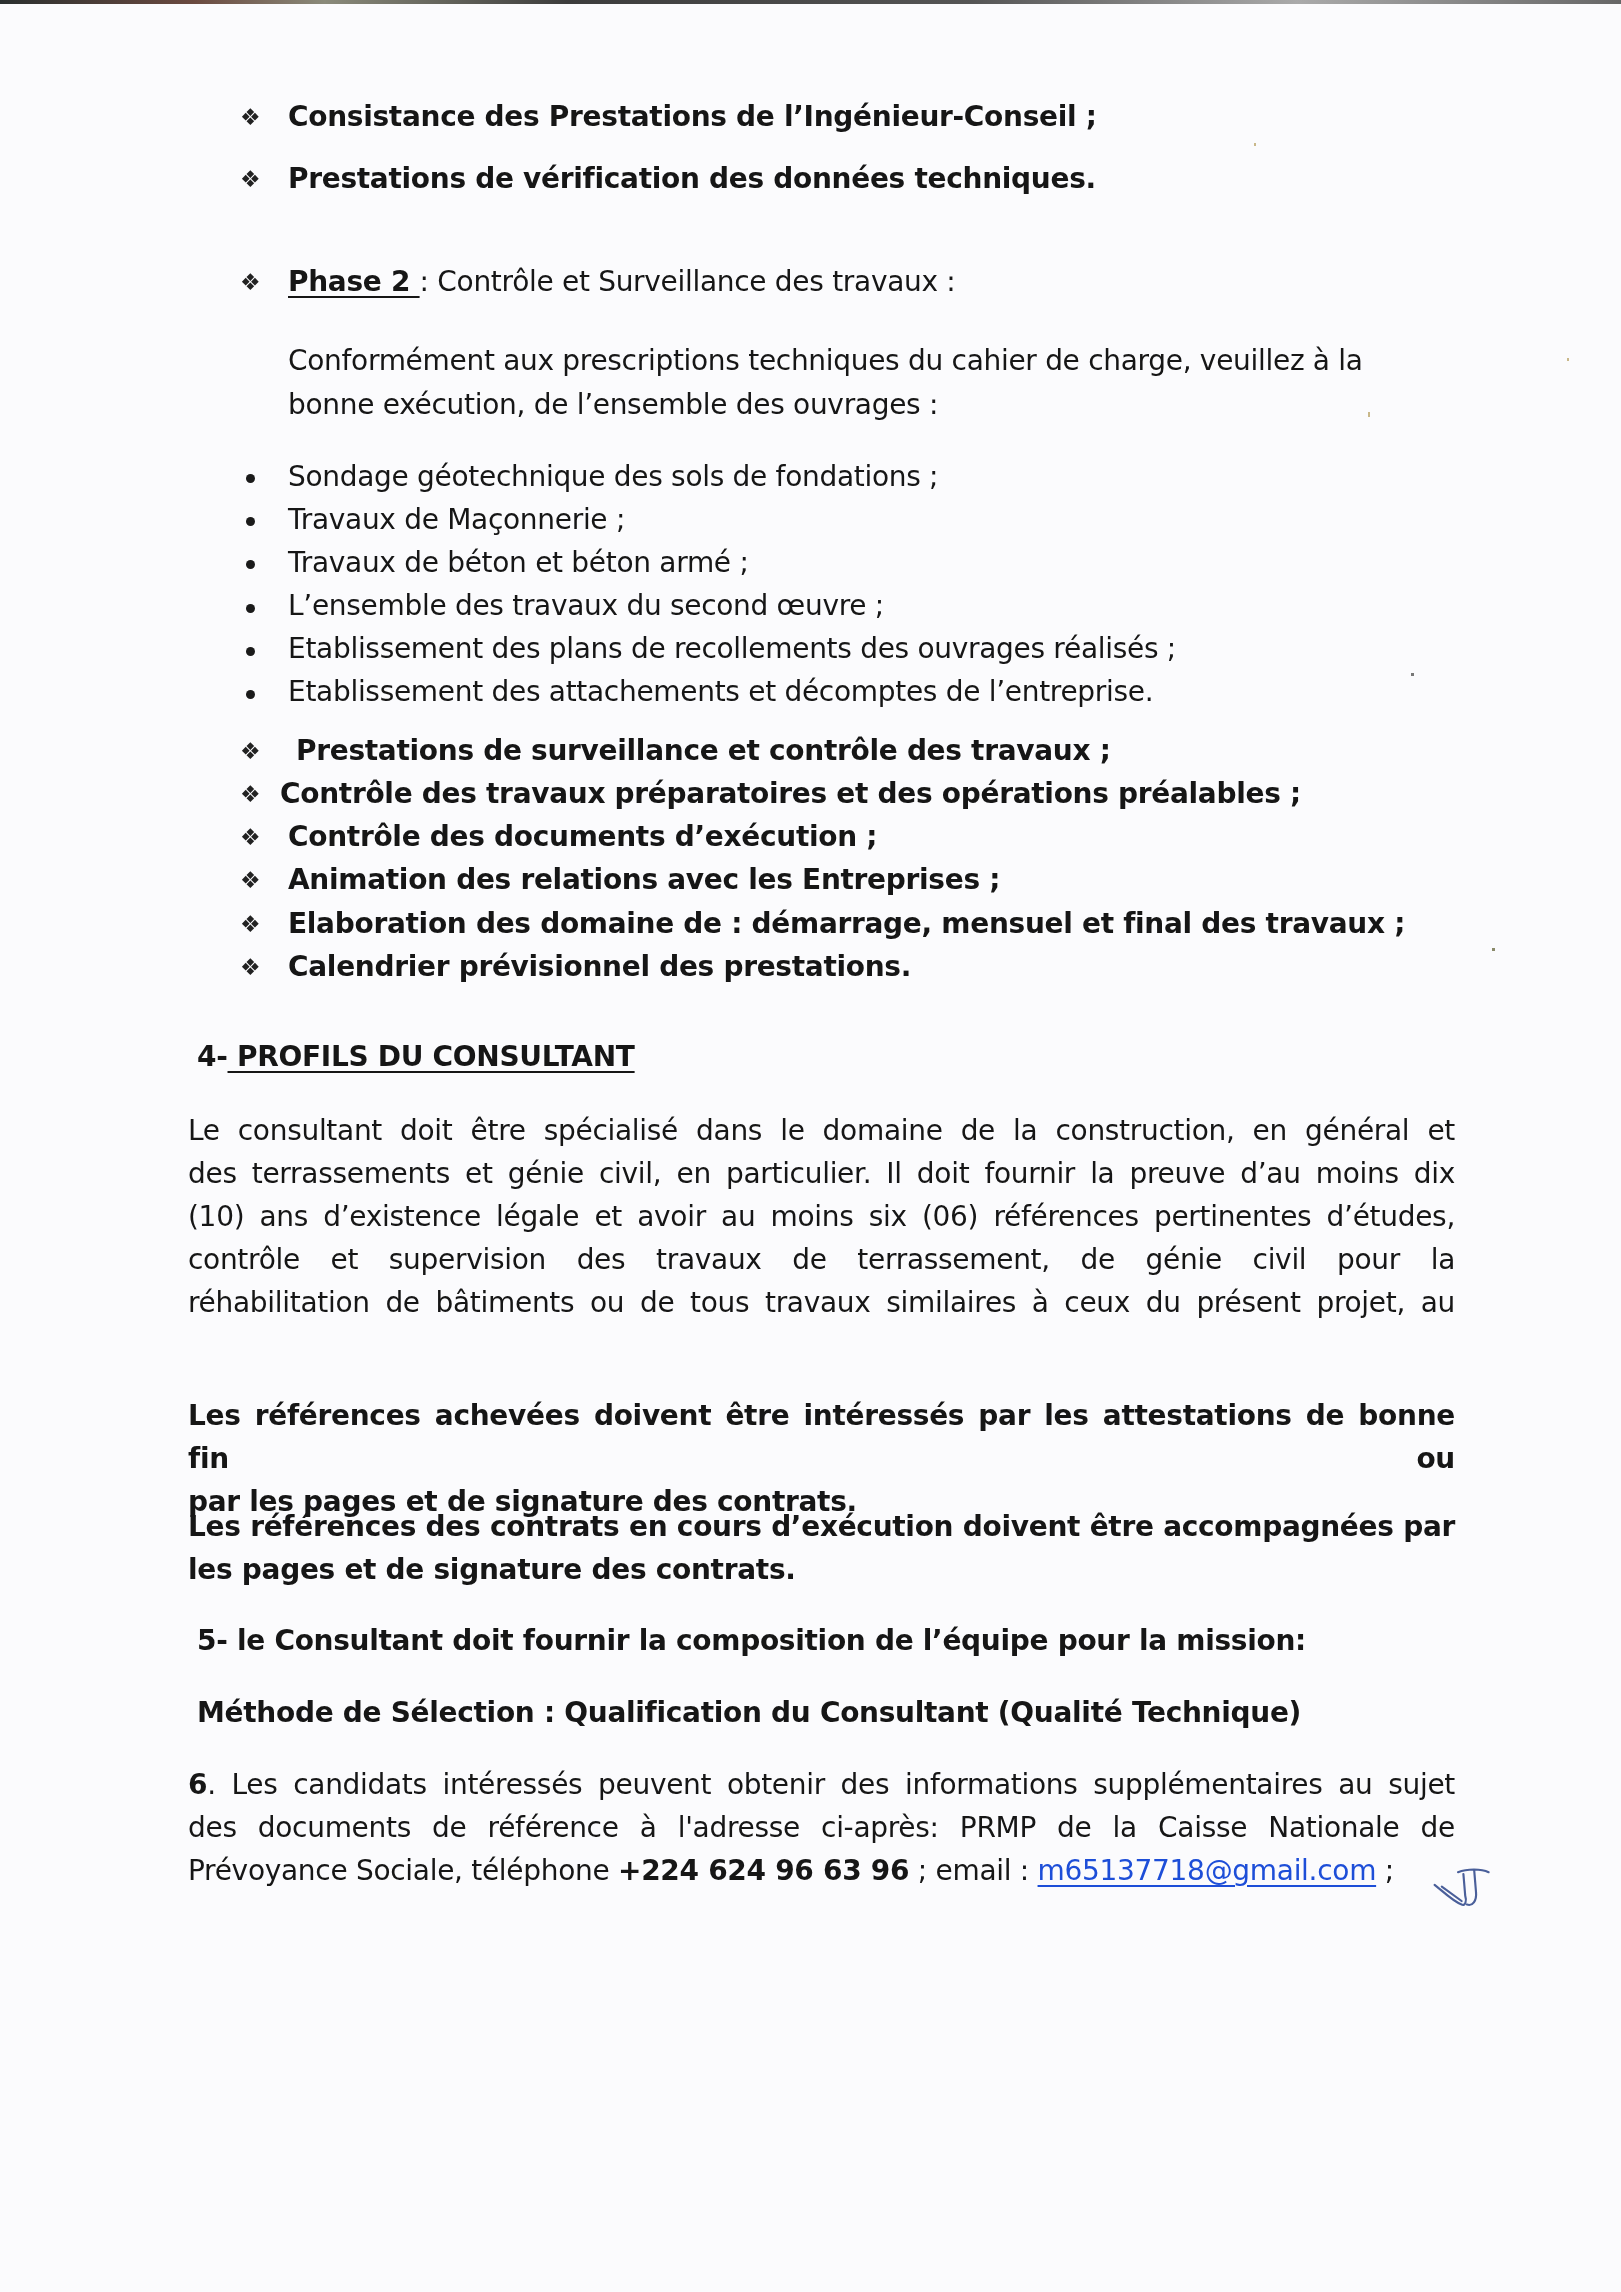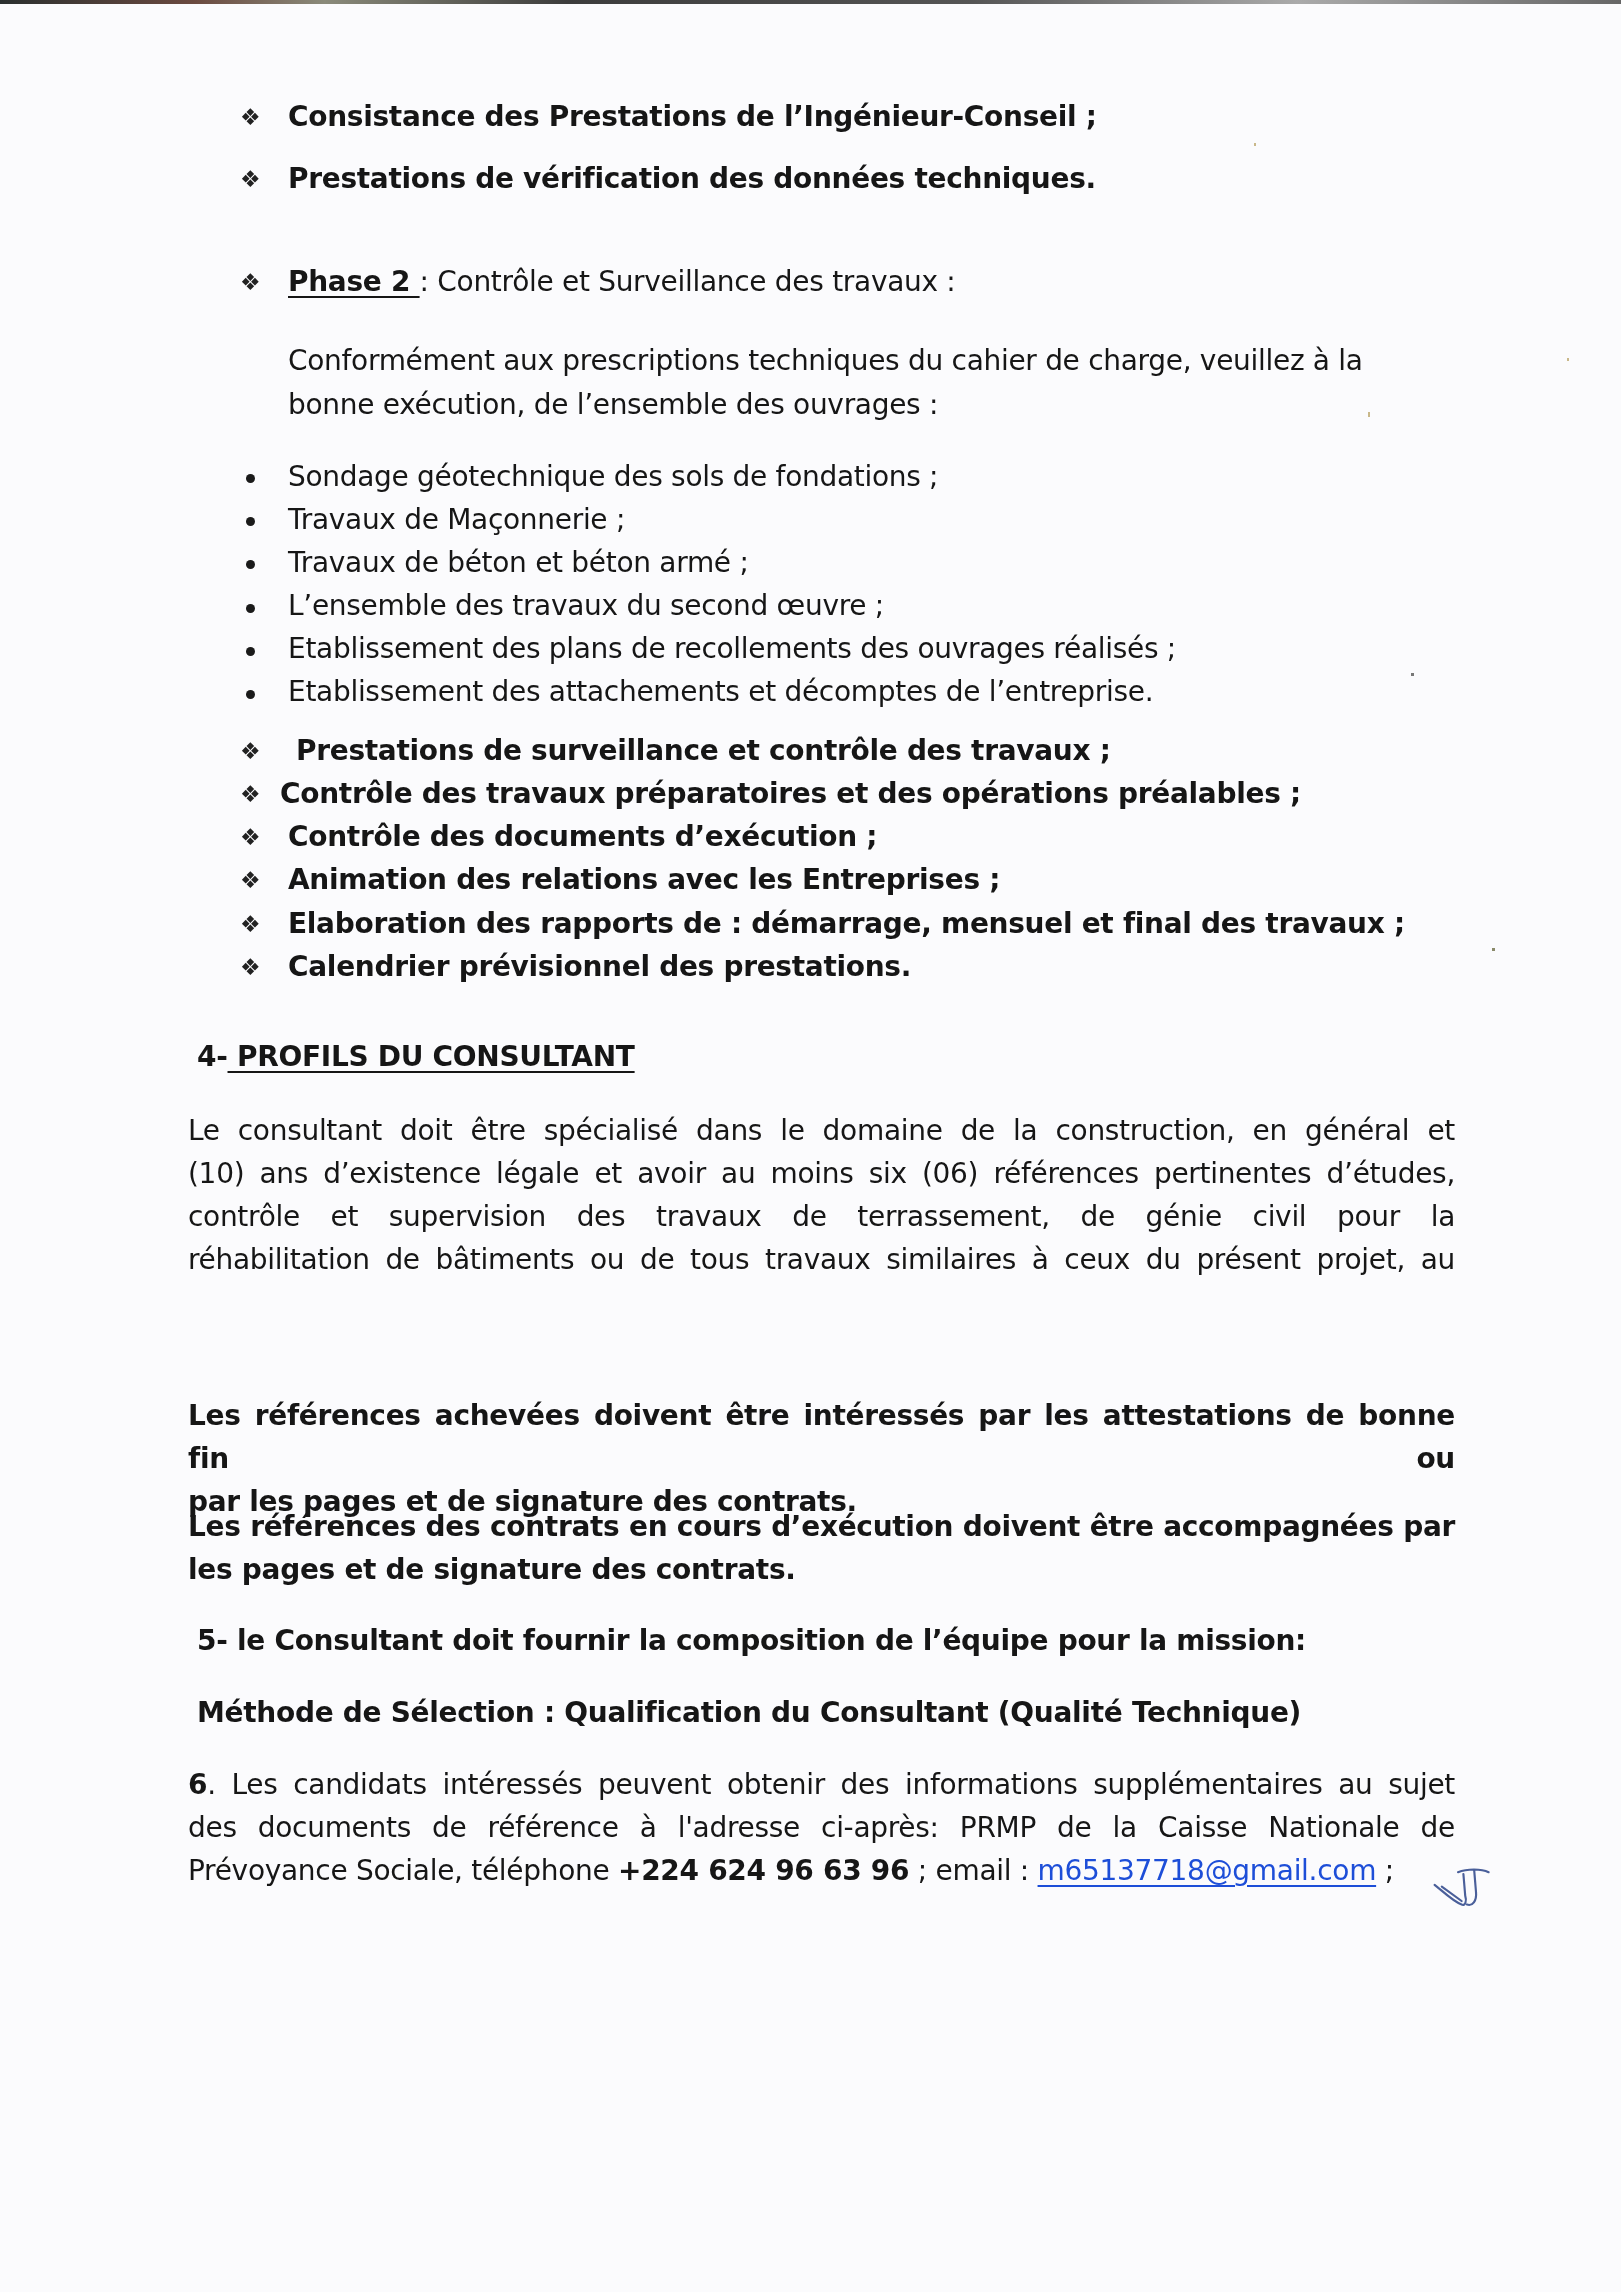--- a/index.html
+++ b/index.html
@@ -53,28 +53,29 @@
 
   <span class="diamond" style="left:240px;top:733px">❖</span>
   <span class="line b" style="left:296px;top:733px">Prestations de surveillance et contrôle des travaux ;</span>
   <span class="diamond" style="left:240px;top:776px">❖</span>
   <span class="line b" style="left:280px;top:776px">Contrôle des travaux préparatoires et des opérations préalables ;</span>
   <span class="diamond" style="left:240px;top:819px">❖</span>
   <span class="line b" style="left:288px;top:819px">Contrôle des documents d’exécution ;</span>
   <span class="diamond" style="left:240px;top:862px">❖</span>
   <span class="line b" style="left:288px;top:862px">Animation des relations avec les Entreprises ;</span>
   <span class="diamond" style="left:240px;top:906px">❖</span>
-  <span class="line b" style="left:288px;top:906px">Elaboration des rapports de : démarrage, mensuel et final des travaux ;</span>
+  <span class="line b" style="left:288px;top:906px">Elaboration des domaine de : démarrage, mensuel et final des travaux ;</span>
   <span class="diamond" style="left:240px;top:949px">❖</span>
   <span class="line b" style="left:288px;top:949px">Calendrier prévisionnel des prestations.</span>
 
   <span class="line b" style="left:197px;top:1039px"><span>4-</span><span class="u"> PROFILS DU CONSULTANT</span></span>
 
   <div class="just" style="top:1109px">
     <div style="text-align:justify;text-align-last:justify">Le consultant doit être spécialisé dans le domaine de la construction, en général et</div>
+    <div style="text-align:justify;text-align-last:justify">des terrassements et génie civil, en particulier. Il doit fournir la preuve d’au moins dix</div>
     <div style="text-align:justify;text-align-last:justify">(10) ans d’existence légale et avoir au moins six (06) références pertinentes d’études,</div>
     <div style="text-align:justify;text-align-last:justify">contrôle et supervision des travaux de terrassement, de génie civil pour la</div>
     <div style="text-align:justify;text-align-last:justify">réhabilitation de bâtiments ou de tous travaux similaires à ceux du présent projet, au</div>
   </div>
 
   <div class="just b" style="top:1394px">
     <div style="text-align-last:justify">Les références achevées doivent être intéressés par les attestations de bonne fin ou</div>
     <div>par les pages et de signature des contrats.</div>
   </div>
 

